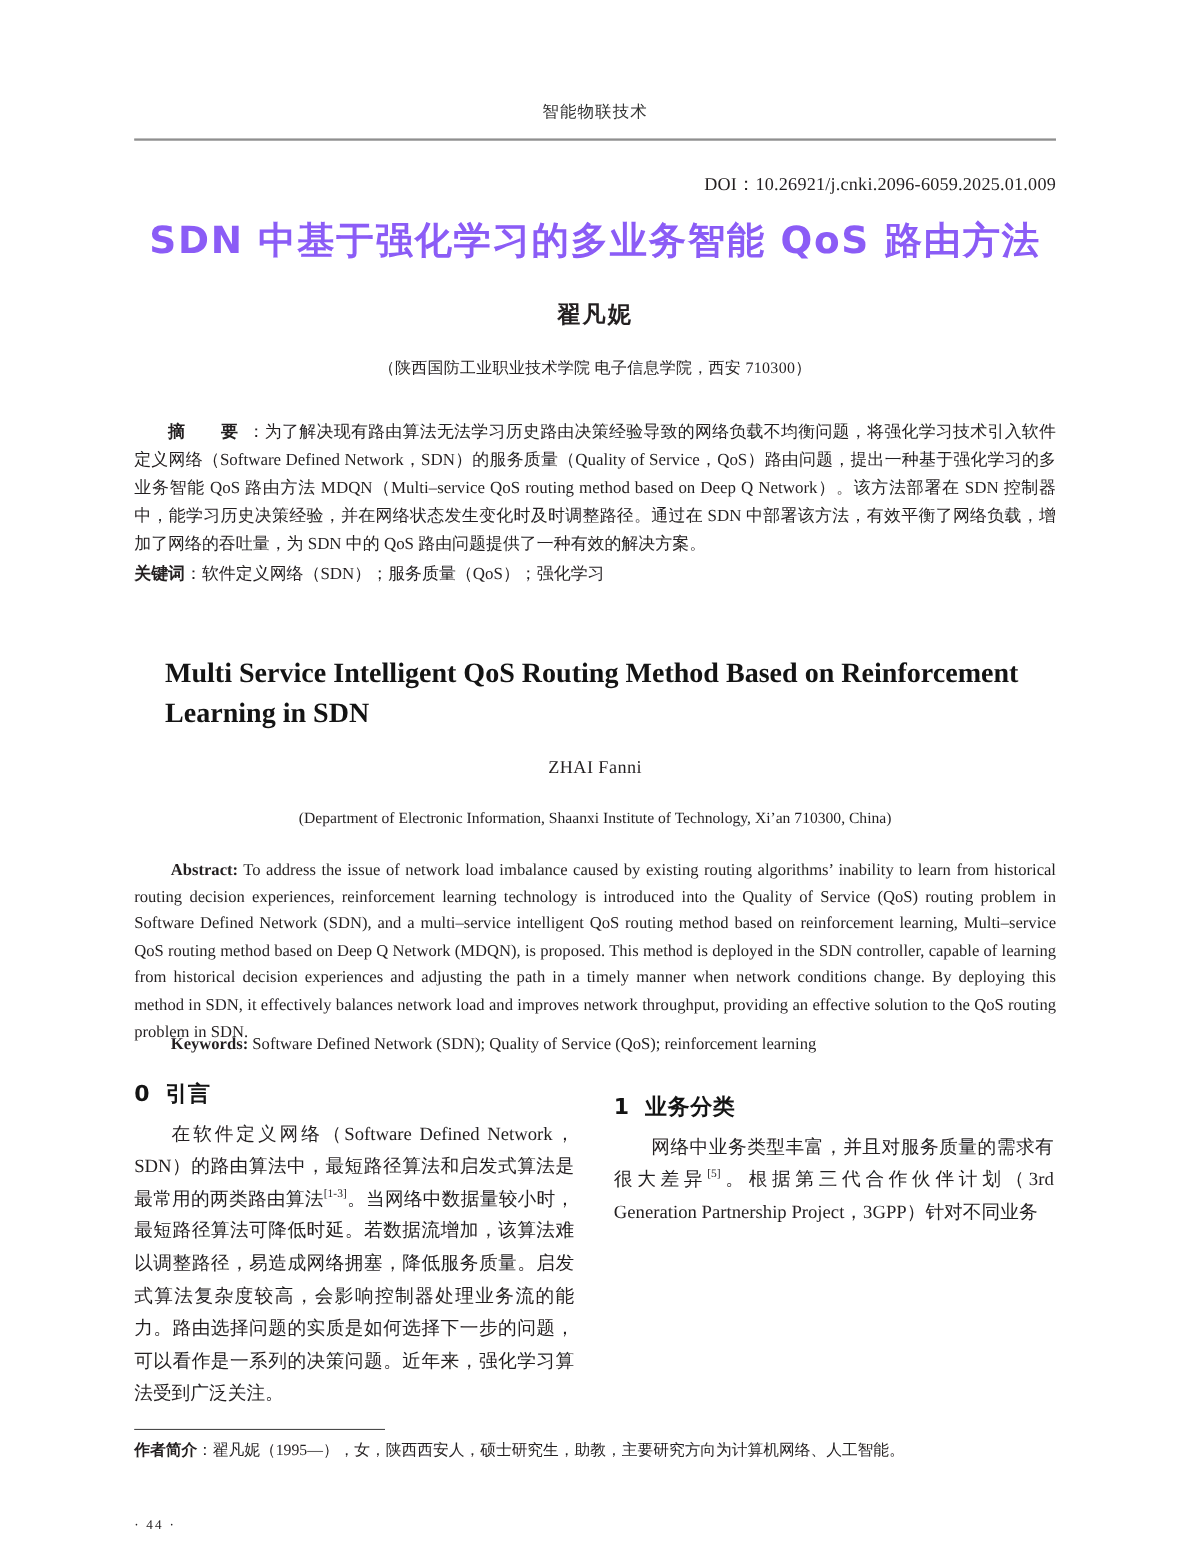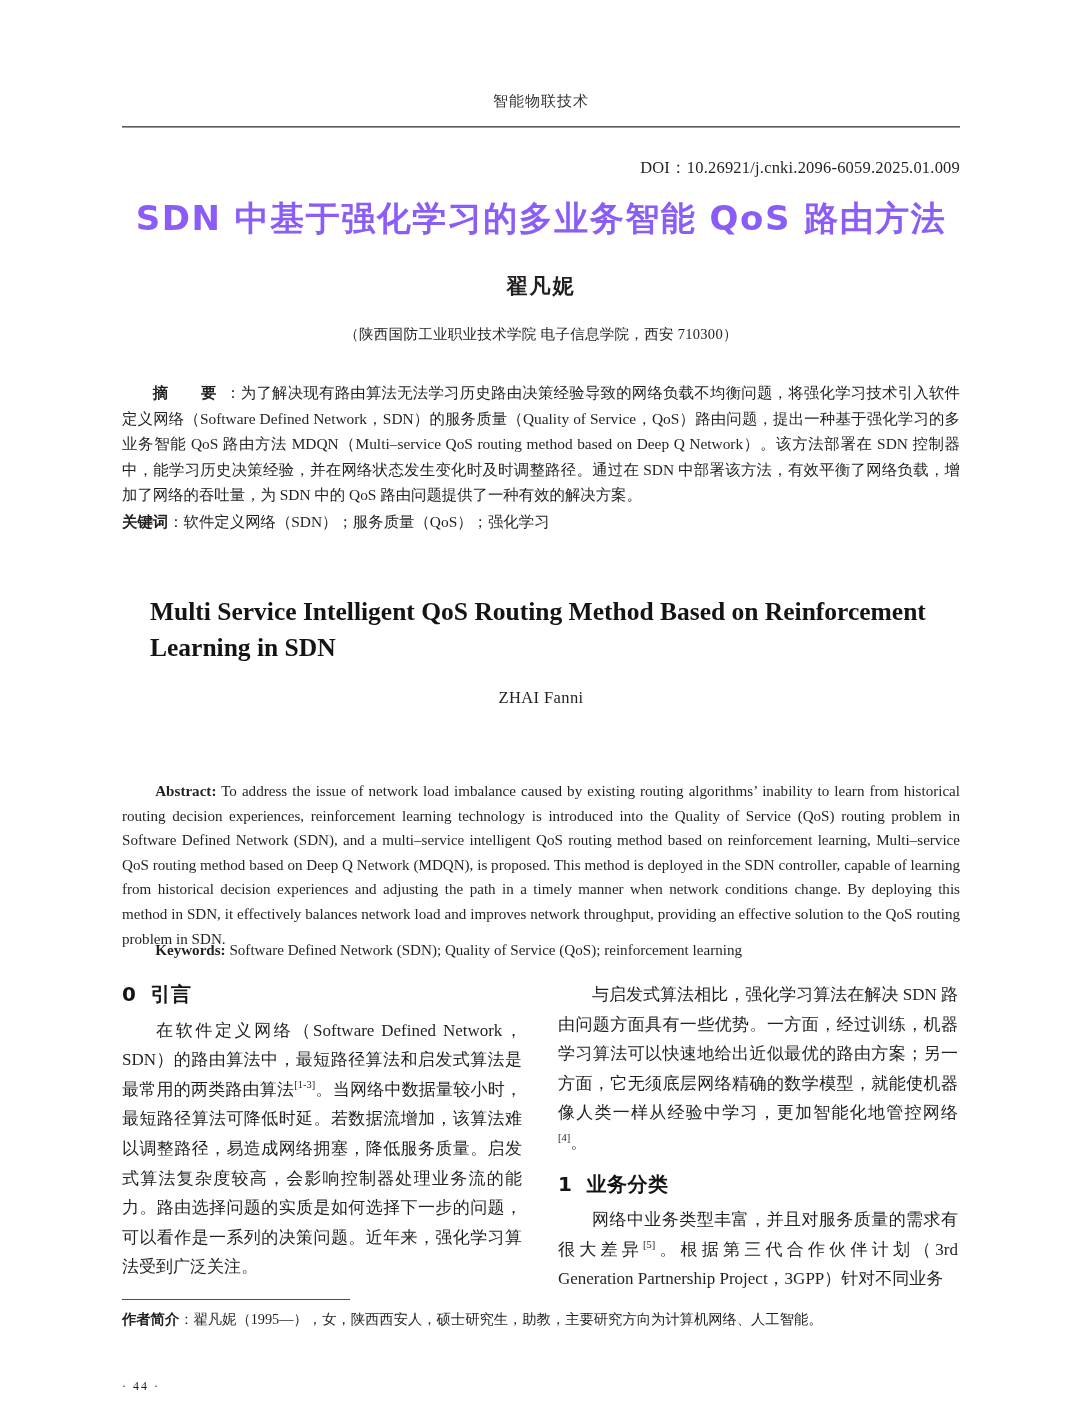--- a/index.html
+++ b/index.html
@@ -255,32 +255,32 @@
   <div class="cn-author">翟凡妮</div>
   <div class="cn-affil">（陕西国防工业职业技术学院 电子信息学院，西安 710300）</div>
 
   <div class="cn-abs"><span class="lbl-sp">摘　要</span><span>：</span><span>为了解决现有路由算法无法学习历史路由决策经验导致的网络负载不均衡问题，将强化学习技术引入软件定义网络（Software Defined Network，SDN）的服务质量（Quality of Service，QoS）路由问题，提出一种基于强化学习的多业务智能 QoS 路由方法 MDQN（Multi–service QoS routing method based on Deep Q Network）。该方法部署在 SDN 控制器中，能学习历史决策经验，并在网络状态发生变化时及时调整路径。通过在 SDN 中部署该方法，有效平衡了网络负载，增加了网络的吞吐量，为 SDN 中的 QoS 路由问题提供了一种有效的解决方案。</span></div>
 
   <div class="cn-kw"><span class="lbl-b">关键词</span><span>：</span><span>软件定义网络（SDN）；服务质量（QoS）；强化学习</span></div>
 
 
   <div class="en-title">Multi Service Intelligent QoS Routing Method Based on Reinforcement Learning in SDN</div>
   <div class="en-author">ZHAI Fanni</div>
+  <div class="en-affil">(Department of Electronic Information, Shaanxi Institute of Technology, Xi’an 710300, China)</div>
 
   <div class="en-abs"><span class="lbl-b">Abstract:</span><span> To address the issue of network load imbalance caused by existing routing algorithms’ inability to learn from historical routing decision experiences, reinforcement learning technology is introduced into the Quality of Service (QoS) routing problem in Software Defined Network (SDN), and a multi–service intelligent QoS routing method based on reinforcement learning, Multi–service QoS routing method based on Deep Q Network (MDQN), is proposed. This method is deployed in the SDN controller, capable of learning from historical decision experiences and adjusting the path in a timely manner when network conditions change. By deploying this method in SDN, it effectively balances network load and improves network throughput, providing an effective solution to the QoS routing problem in SDN.</span></div>
 
   <div class="en-kw"><span class="lbl-b">Keywords:</span><span> Software Defined Network (SDN); Quality of Service (QoS); reinforcement learning</span></div>
 
   <div class="col col-left">
     <div class="sec-h"><span class="num">0</span><span>引言</span></div>
     <p class="para"><span>在软件定义网络（Software Defined Network，SDN）的路由算法中，最短路径算法和启发式算法是最常用的两类路由算法</span><sup class="ref">[1-3]</sup><span>。当网络中数据量较小时，最短路径算法可降低时延。若数据流增加，该算法难以调整路径，易造成网络拥塞，降低服务质量。启发式算法复杂度较高，会影响控制器处理业务流的能力。路由选择问题的实质是如何选择下一步的问题，可以看作是一系列的决策问题。近年来，强化学习算法受到广泛关注。</span></p>
   </div>
 
   <div class="col col-right">
-    <p class="para"><span>与启发式算法相比，强化学习算法在解决 SDN 路由问题方面具有一些优势。一方面，经过训练，机器学习算法可以快速地给出近似最优的路由方案；另一方面，它无须底层网络精确的数学模型，就能使机器像人类一样从经验中学习，更加智能化地管控网络</span><sup class="ref">[4]</sup><span>。</span></p>
     <div class="sec-h sec-h-2"><span class="num">1</span><span>业务分类</span></div>
     <p class="para"><span>网络中业务类型丰富，并且对服务质量的需求有很大差异</span><sup class="ref">[5]</sup><span>。根据第三代合作伙伴计划（3rd Generation Partnership Project，3GPP）针对不同业务</span></p>
   </div>
 
   <div class="fn-rule"></div>
   <div class="footnote"><span class="fn-lab">作者简介</span><span>：</span><span>翟凡妮（1995—），女，陕西西安人，硕士研究生，助教，主要研究方向为计算机网络、人工智能。</span></div>
 
   <div class="pageno">·  44  ·</div>
 
 </div>

